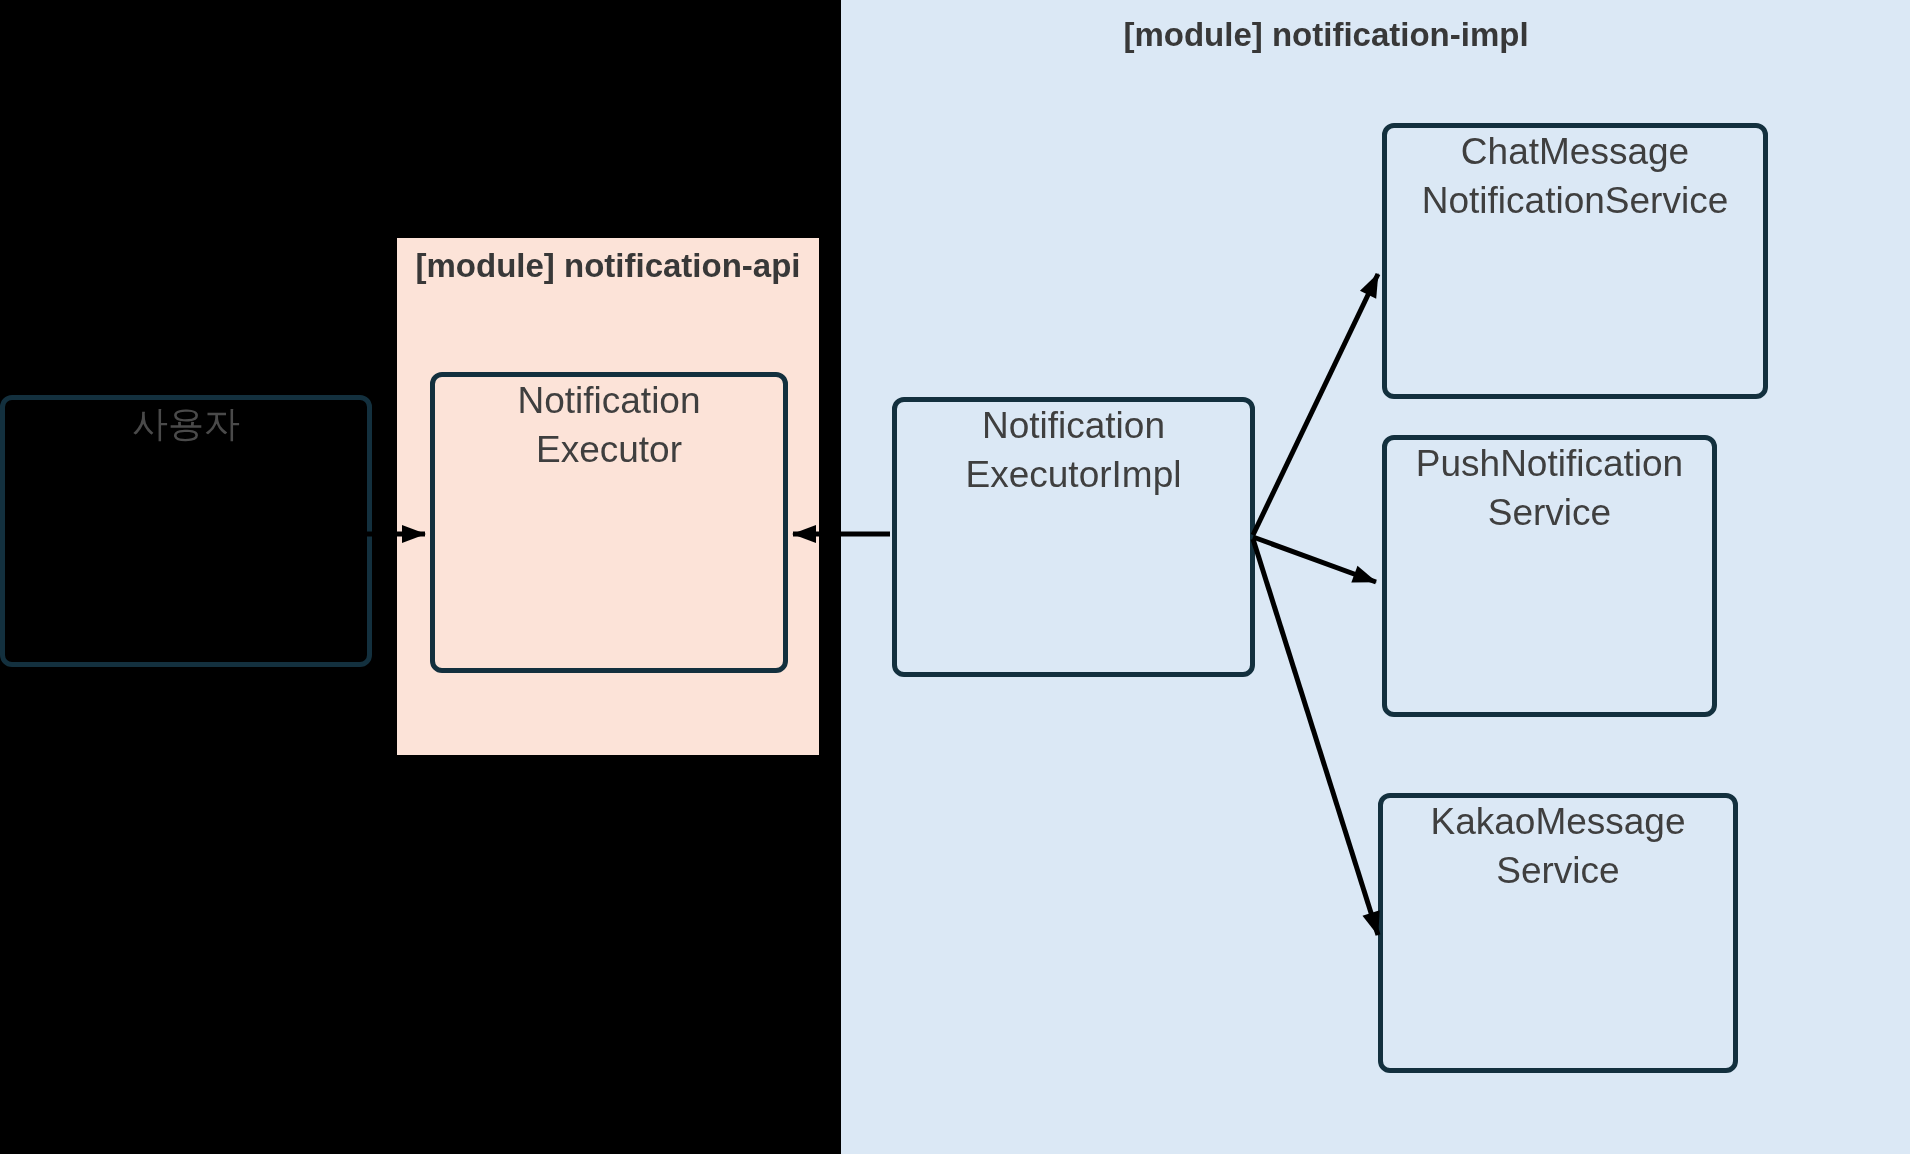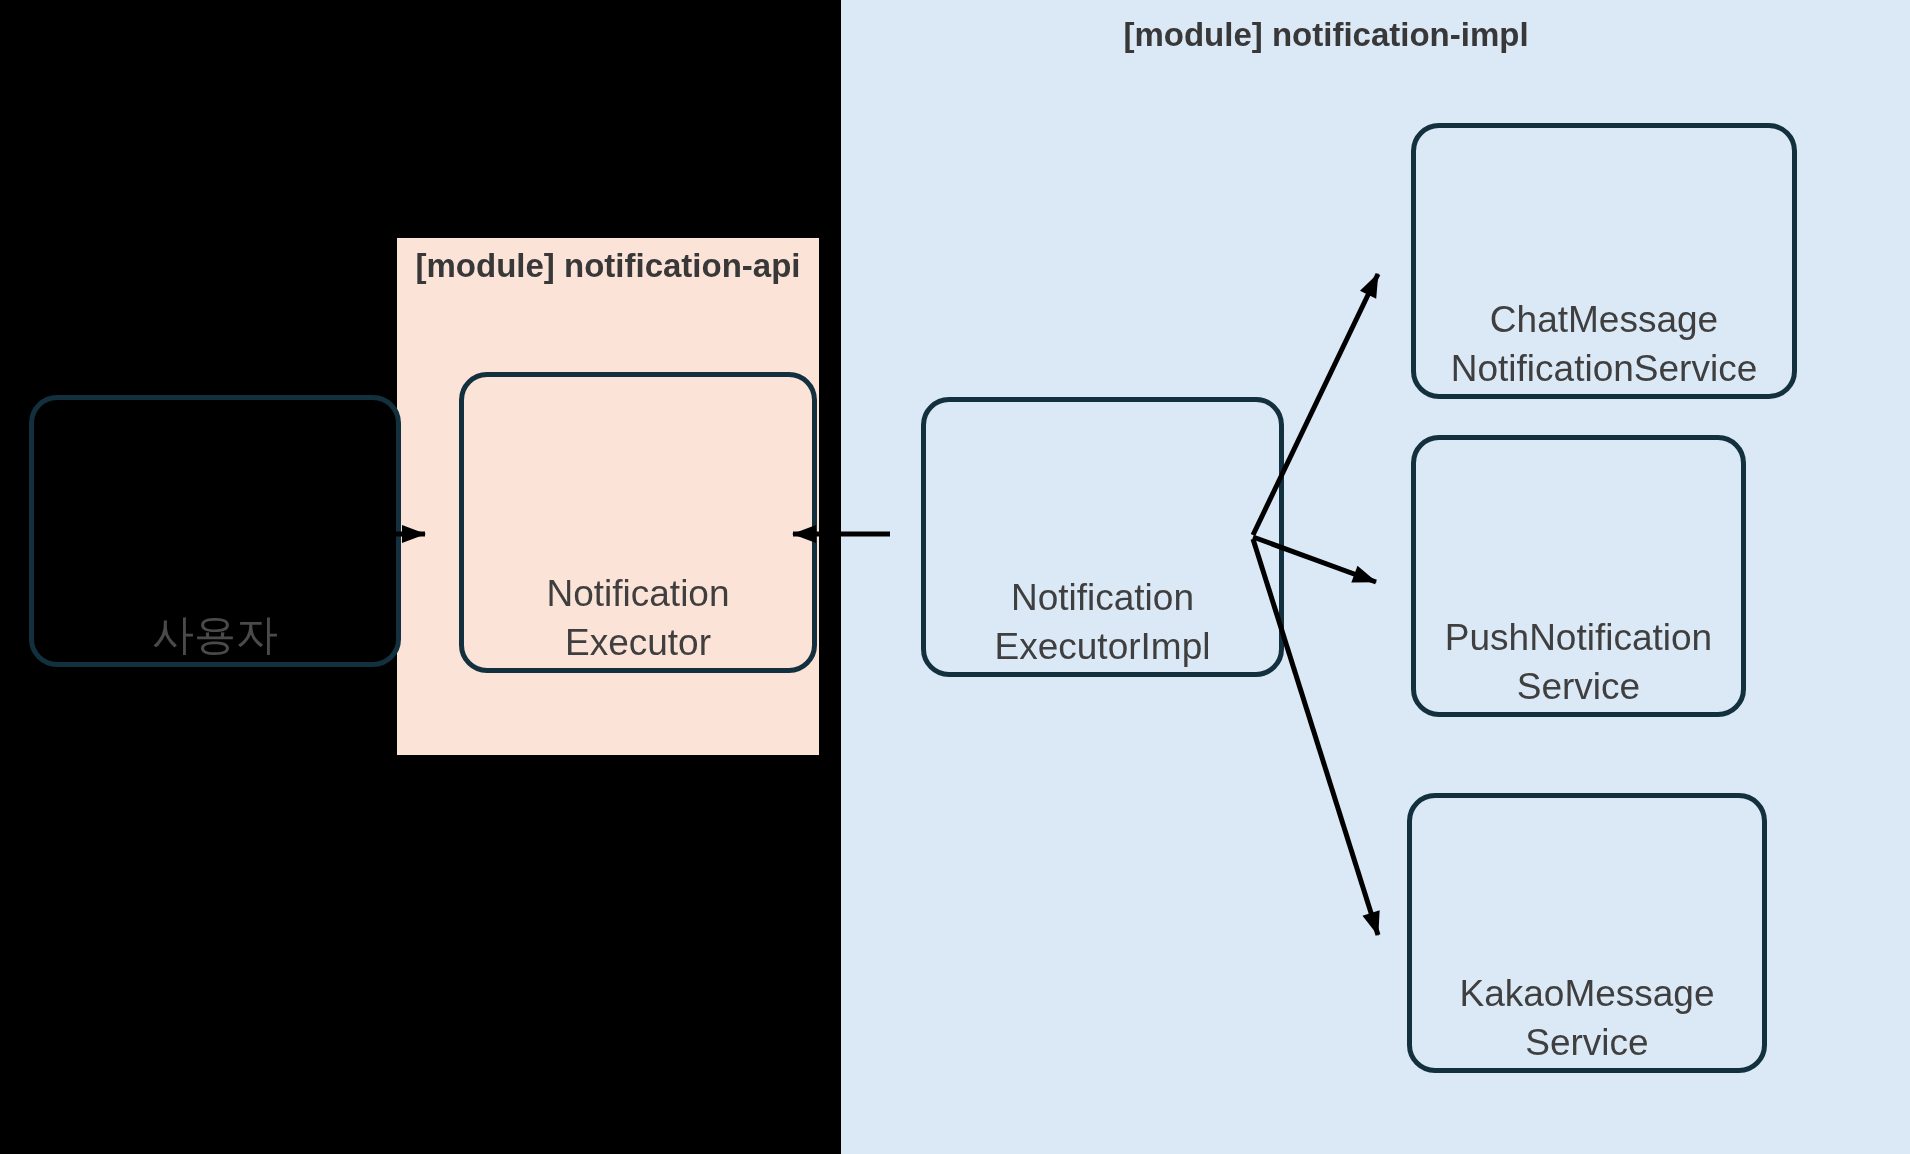--- a/index.html
+++ b/index.html
@@ -47,36 +47,35 @@
   .title-impl {
     left: 841px; top: 16px; width: 970px;
   }
   .title-api {
     left: 397px; top: 247px; width: 422px;
   }
   .node {
     position: absolute;
     box-sizing: border-box;
     border: 5px solid var(--node-border);
-    border-radius: 28px;
+    border-radius: 12px;
     display: flex;
-    align-items: flex-end;
+    align-items: flex-start;
     justify-content: center;
     text-align: center;
     white-space: pre-line;
     color: var(--node-text);
     font-size: 37px;
     line-height: 1.32;
     background: transparent;
-    margin-left: 29px;
   }
   .node-user {
     left: 0px; top: 395px; width: 372px; height: 272px;
     color: var(--user-text);
-    font-size: 42px;
+    font-size: 36px;
   }
   .node-executor {
     left: 430px; top: 372px; width: 358px; height: 301px;
     background: var(--api-panel);
   }
   .node-executor-impl {
     left: 892px; top: 397px; width: 363px; height: 280px;
     background: var(--impl-panel);
   }
   .node-chat {

